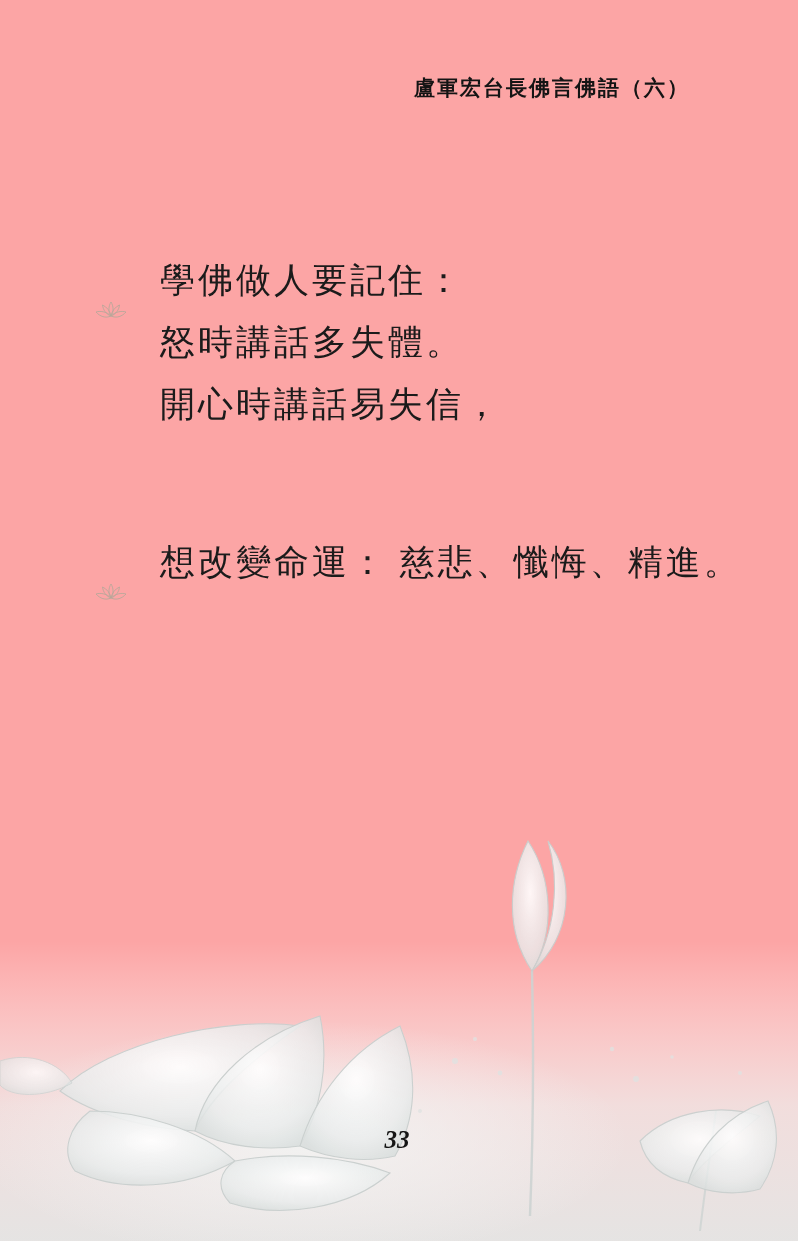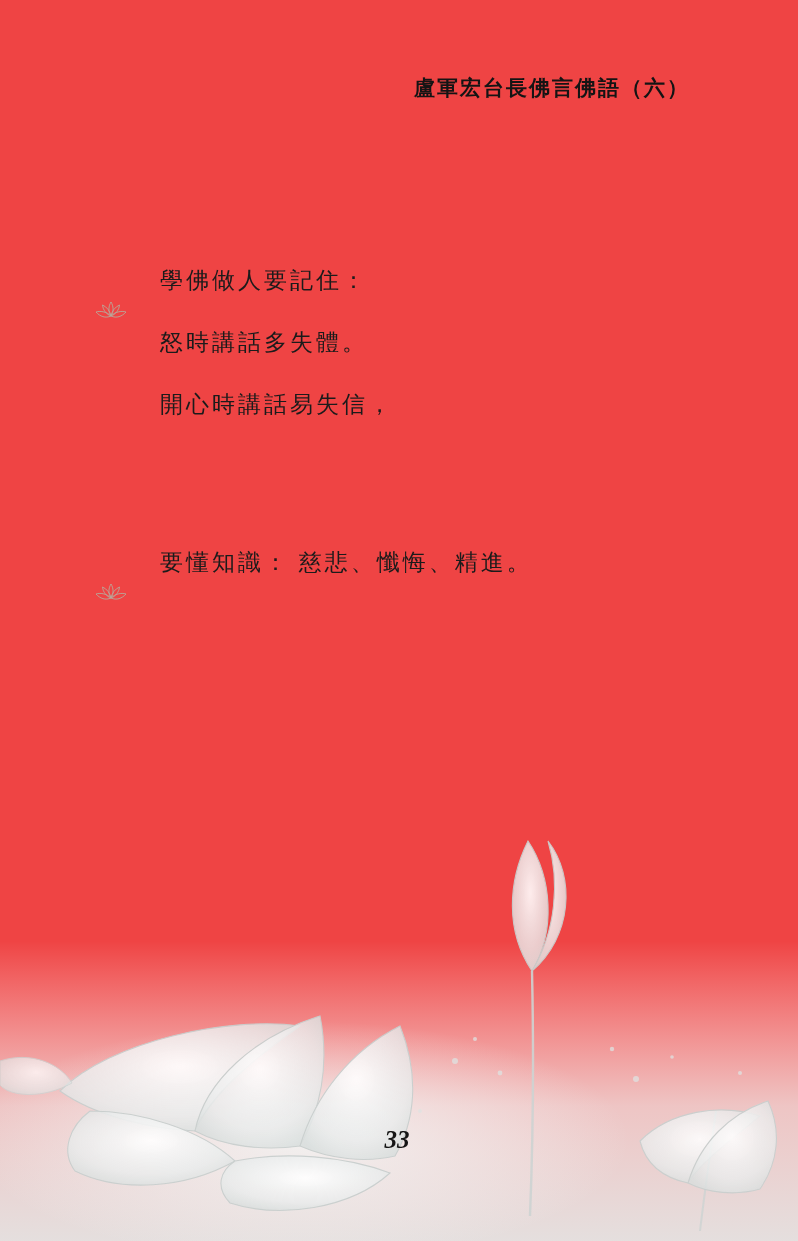--- a/index.html
+++ b/index.html
@@ -5,21 +5,21 @@
   html, body {
     margin: 0;
     padding: 0;
     background: #ffffff;
   }
   .page {
     position: relative;
     width: 798px;
     height: 1241px;
     margin: 0 auto;
-    background: #ef4444;
+    background: #fca5a5;
     overflow: hidden;
     font-family: "Liberation Serif", "DejaVu Serif", serif;
     color: #1a1a1a;
   }
 
   
   .bg-art {
     position: absolute;
     left: 0;
     right: 0;
@@ -62,21 +62,21 @@
   .bullet {
     position: absolute;
     left: 92px;
     top: 48px;
     width: 38px;
     height: 24px;
   }
   .bullet svg { display: block; width: 100%; height: 100%; }
 
   .line {
-    font-size: 23px;
+    font-size: 35px;
     line-height: 62px;
     letter-spacing: 3px;
     white-space: nowrap;
     color: #1b1b1b;
   }
 
   
   .folio {
     position: absolute;
     left: 0;
@@ -183,20 +183,20 @@
         <svg viewBox="0 0 38 24" aria-hidden="true">
           <g fill="none" stroke="#b9a79a" stroke-width="0.9">
             <path d="M19 4 C16.5 8 16 13.5 19 18 C22 13.5 21.5 8 19 4 Z"></path>
             <path d="M19 18 C15 14 9 12.5 4 14 C8 18.5 13.5 20.5 19 18 Z"></path>
             <path d="M19 18 C23 14 29 12.5 34 14 C30 18.5 24.5 20.5 19 18 Z"></path>
             <path d="M19 18 C14.5 16.5 11 12 10.5 7 C15 9 18 13 19 18 Z"></path>
             <path d="M19 18 C23.5 16.5 27 12 27.5 7 C23 9 20 13 19 18 Z"></path>
           </g>
         </svg>
       </span>
-      <div class="line">要懂知識： 慈悲、懺悔、精進。</div>
+      <div class="line">想改變命運： 慈悲、懺悔、精進。</div>
     </div>
 
   </div>
 
   <div class="folio">33</div>
 
 </div>
 
 </body></html>

